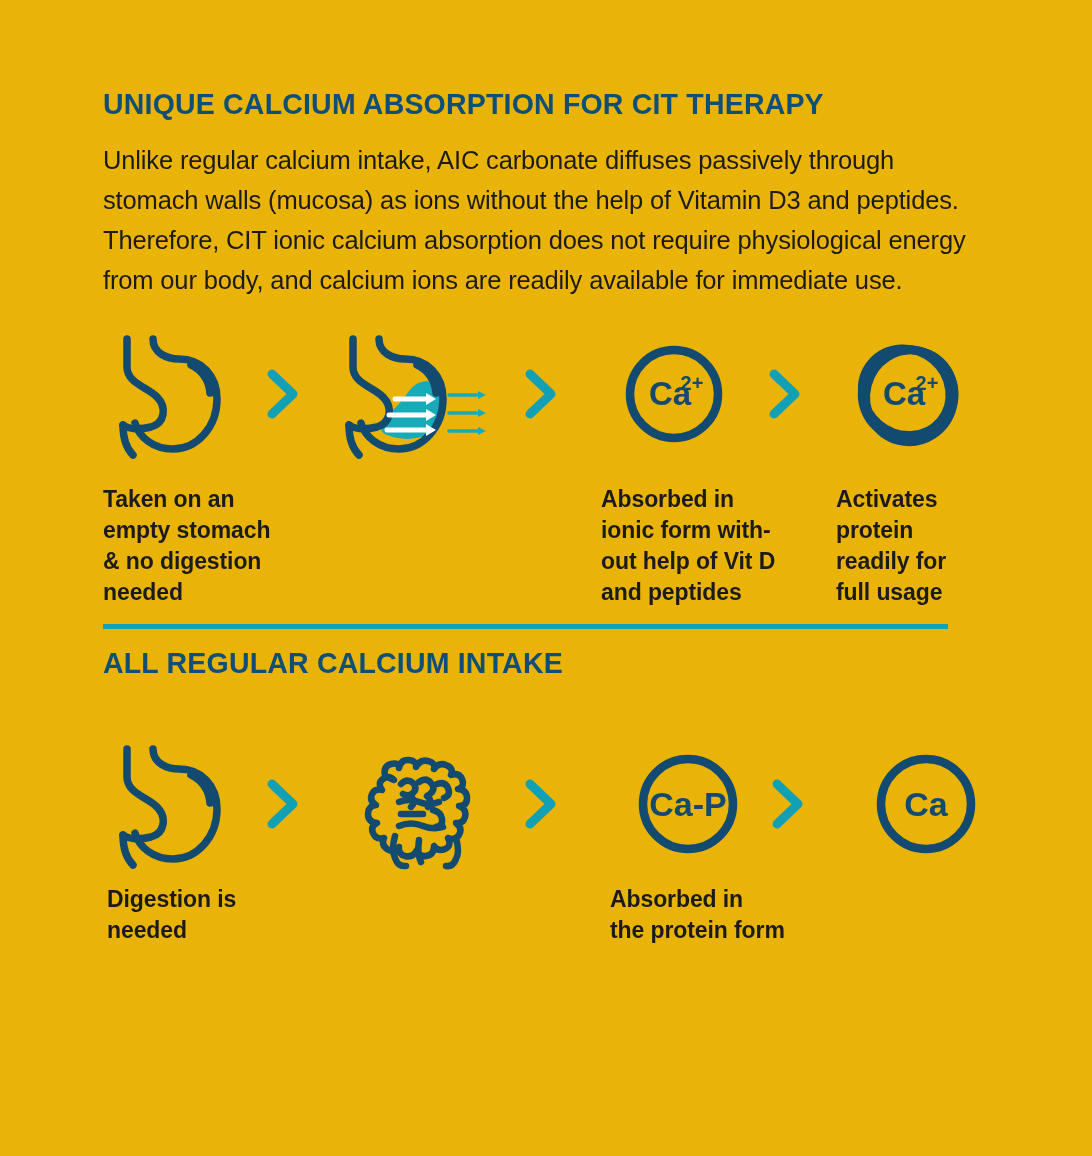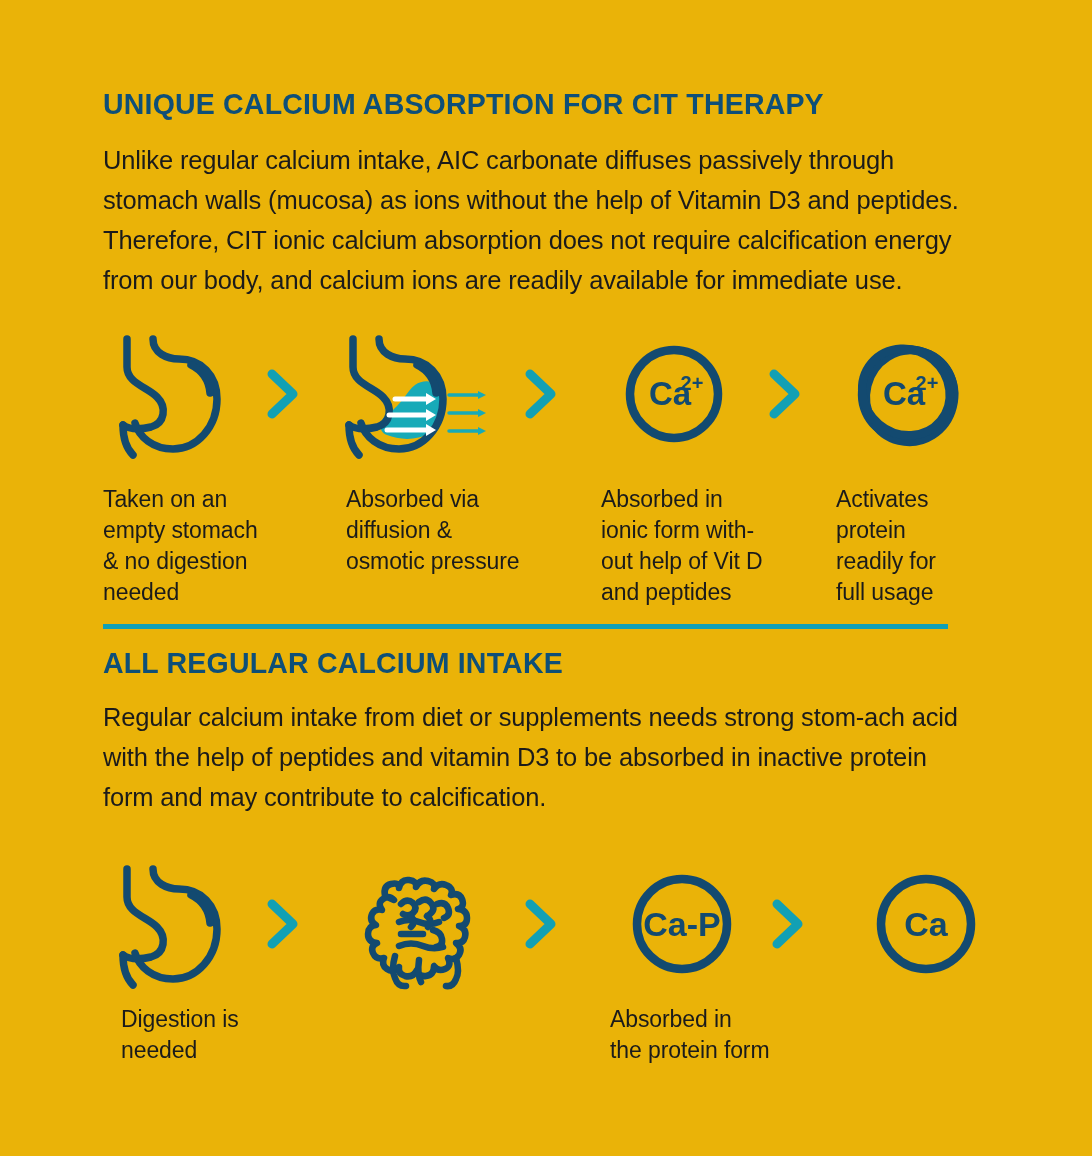--- a/index.html
+++ b/index.html
@@ -83,20 +83,21 @@
     width: 60px;
     height: 140px;
     display: flex;
     align-items: center;
     justify-content: center;
   }
 
   .captions-row {
     position: relative;
     width: 880px;
+    font-weight: bold;
   }
   .caption {
     position: absolute;
     top: 0;
     font-family: "Liberation Sans", sans-serif;
     font-size: 23px;
     line-height: 31px;
     color: #1b1b1b;
     letter-spacing: -0.1px;
     white-space: pre-line;
@@ -109,21 +110,21 @@
 
 <div class="page">
   <div class="content">
 
     <div style="height:88px"></div>
 
     <h2 class="section-heading">UNIQUE CALCIUM ABSORPTION FOR CIT THERAPY</h2>
 
     <div style="height:20px"></div>
 
-    <p class="body-text" style="width:866px;">Unlike regular calcium intake, AIC carbonate diffuses passively through stomach walls (mucosa) as ions without the help of Vitamin D3 and peptides. Therefore, CIT ionic calcium absorption does not require calcification energy from our body, and calcium ions are readily available for immediate use.</p>
+    <p class="body-text" style="width:866px;">Unlike regular calcium intake, AIC carbonate diffuses passively through stomach walls (mucosa) as ions without the help of Vitamin D3 and peptides. Therefore, CIT ionic calcium absorption does not require physiological energy from our body, and calcium ions are readily available for immediate use.</p>
 
     <div style="height:24px"></div>
 
     <div class="flow-row">
 
       <div class="flow-item" style="left:0px;">
         <svg width="122" height="126" viewBox="0 0 122 126">
           <g fill="none" stroke="#134a70" stroke-width="7.5" stroke-linecap="round" stroke-linejoin="round">
             <path d="M10 8 V36 C10 52 30 56 40 66 C50 76 48 92 34 96 C22 99 12 98 6 94"></path>
             <path d="M36 8 C36 22 50 28 62 28 C84 28 100 44 100 68 C100 96 80 118 56 118 C36 118 22 106 18 92"></path>
@@ -206,42 +207,38 @@
           <text x="83" y="60" text-anchor="middle" font-family="Liberation Sans, sans-serif" font-size="20" font-weight="bold" fill="#134a70">2+</text>
         </svg>
       </div>
     </div>
 
     <div class="captions-row" style="height:140px;">
       <div class="caption" style="left:0px;   width:185px;">Taken on an
 empty stomach
 &amp; no digestion
 needed</div>
-      <div class="caption" style="left:243px; width:210px;">Absorbed via
-diffusion &amp;
-osmotic pressure</div>
       <div class="caption" style="left:498px; width:205px;">Absorbed in
 ionic form with-
 out help of Vit D
 and peptides</div>
       <div class="caption" style="left:733px; width:160px;">Activates
 protein
 readily for
 full usage</div>
     </div>
 
     <div class="divider"></div>
 
     <div style="height:18px"></div>
 
     <h2 class="section-heading">ALL REGULAR CALCIUM INTAKE</h2>
 
     <div style="height:19px"></div>
 
-    <p class="body-text" style="width:866px;">Regular calcium intake from diet or supplements needs strong stom-ach acid with the help of peptides and vitamin D3 to be absorbed in inactive protein form and may contribute to calcification.</p>
 
     <div style="height:32px"></div>
 
     <div class="flow-row" style="height:155px;">
 
       <div class="flow-item" style="left:0px; height:150px;">
         <svg width="122" height="130" viewBox="0 0 122 126">
           <g fill="none" stroke="#134a70" stroke-width="7.5" stroke-linecap="round" stroke-linejoin="round">
             <path d="M10 8 V36 C10 52 30 56 40 66 C50 76 48 92 34 96 C22 99 12 98 6 94"></path>
             <path d="M36 8 C36 22 50 28 62 28 C84 28 100 44 100 68 C100 96 80 118 56 118 C36 118 22 106 18 92"></path>
@@ -283,21 +280,21 @@
           </g>
         </svg>
       </div>
 
       <div class="chev" style="left:408px; height:150px;">
         <svg width="34" height="52" viewBox="0 0 34 52">
           <path d="M6 6 L27 26 L6 46" fill="none" stroke="#12a0b4" stroke-width="9" stroke-linecap="round" stroke-linejoin="round"></path>
         </svg>
       </div>
 
-      <div class="flow-item" style="left:504px; height:150px;">
+      <div class="flow-item" style="left:489px; height:150px;justify-content:flex-end;">
         <svg width="108" height="108" viewBox="0 0 108 108">
           <circle cx="54" cy="54" r="45" fill="none" stroke="#134a70" stroke-width="8.5"></circle>
           <text x="54" y="66" text-anchor="middle" font-family="Liberation Sans, sans-serif" font-size="34" font-weight="bold" fill="#134a70">Ca-P</text>
         </svg>
       </div>
 
       <div class="chev" style="left:655px; height:150px;">
         <svg width="34" height="52" viewBox="0 0 34 52">
           <path d="M6 6 L27 26 L6 46" fill="none" stroke="#12a0b4" stroke-width="9" stroke-linecap="round" stroke-linejoin="round"></path>
         </svg>
@@ -305,20 +302,20 @@
 
       <div class="flow-item" style="left:748px; height:150px;">
         <svg width="108" height="108" viewBox="0 0 108 108">
           <circle cx="54" cy="54" r="45" fill="none" stroke="#134a70" stroke-width="8.5"></circle>
           <text x="54" y="66" text-anchor="middle" font-family="Liberation Sans, sans-serif" font-size="34" font-weight="bold" fill="#134a70">Ca</text>
         </svg>
       </div>
     </div>
 
     <div class="captions-row" style="height:80px;">
-      <div class="caption" style="left:18px;   width:185px;">Digestion is
+      <div class="caption" style="left:4px;   width:185px;">Digestion is
 needed</div>
       <div class="caption" style="left:507px; width:205px;">Absorbed in
 the protein form</div>
     </div>
 
   </div>
 </div>
 
 </body></html>

